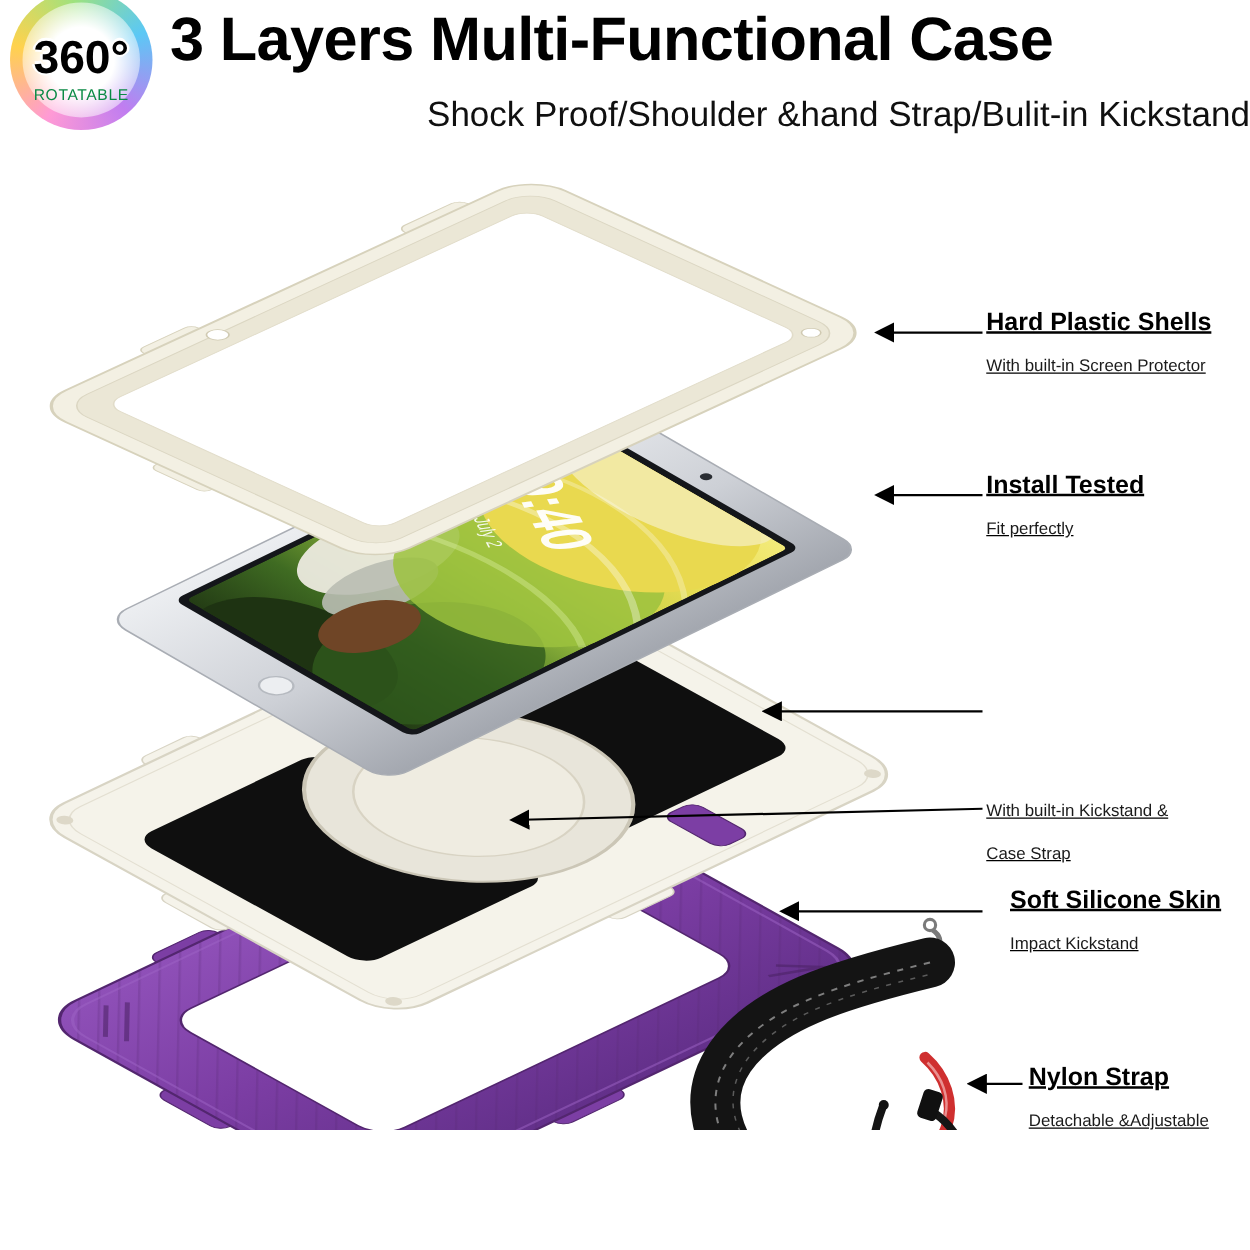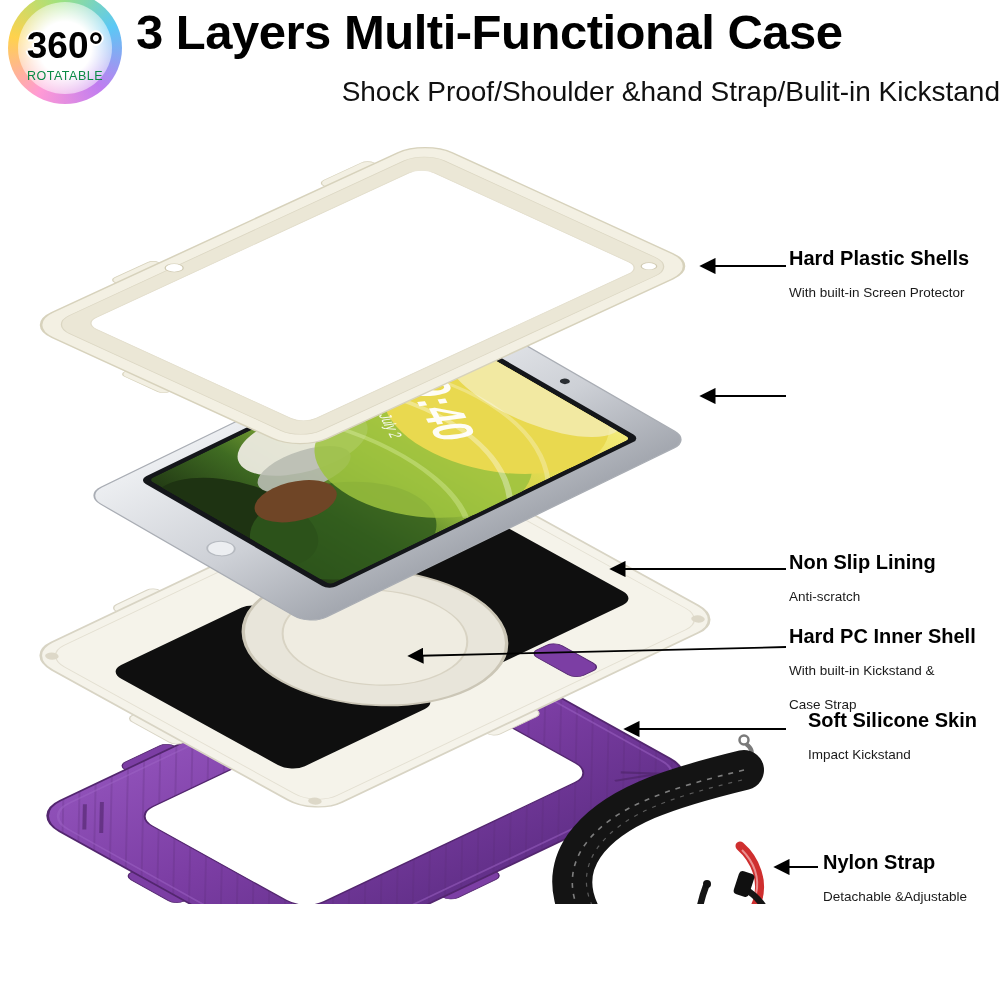--- a/index.html
+++ b/index.html
@@ -19,21 +19,21 @@
          background:conic-gradient(from 210deg,#ff9ad5,#ffd24d,#9de27f,#5bc8f5,#c07df0,#ff9ad5);
          display:flex;flex-direction:column;align-items:center;justify-content:center;}
   .badge::before{content:"";position:absolute;inset:10px;border-radius:50%;
          background:radial-gradient(circle,#ffffff 40%,rgba(255,255,255,0.35) 80%,rgba(255,255,255,0) 100%);}
   .badge-degrees{position:relative;z-index:1;font-size:37px;font-weight:800;line-height:1;margin-top:14px;
          text-shadow:-2px 0 #fff,2px 0 #fff,0 -2px #fff,0 2px #fff;}
   .badge-label{position:relative;z-index:1;font-size:12.5px;font-weight:400;color:#0b8a45;
          letter-spacing:0.5px;margin-top:5px;}
 
   
-  .callout{position:absolute;}
+  .callout{position:absolute;text-decoration:underline;}
   .callout .t{font-size:20px;font-weight:700;line-height:1.1;white-space:nowrap;}
   .callout .d{font-size:13.5px;color:#1a1a1a;margin-top:14px;line-height:1.5;white-space:nowrap;}
   .c1{left:789px;top:247px;}
   .c2{left:789px;top:377px;}
   .c3{left:789px;top:551px;}
   .c4{left:789px;top:625px;}
   .c5{left:808px;top:709px;}
   .c6{left:823px;top:851px;}
 </style>
 </head>
@@ -174,26 +174,25 @@
       <line x1="786" y1="647" x2="410" y2="656" marker-end="url(#arrow)"></line>
       <line x1="786" y1="729" x2="626" y2="729" marker-end="url(#arrow)"></line>
       <line x1="818" y1="867" x2="776" y2="867" marker-end="url(#arrow)"></line>
     </g>
   </svg>
 
   <div class="callout c1">
     <div class="t">Hard Plastic Shells</div>
     <div class="d">With built-in Screen Protector</div>
   </div>
-  <div class="callout c3">
-    <div class="t">Non Slip Lining</div>
-    <div class="d">Anti-scratch</div>
+  <div class="callout c2">
+    <div class="t">Install Tested</div>
+    <div class="d">Fit perfectly</div>
   </div>
   <div class="callout c4">
-    <div class="t">Hard PC Inner Shell</div>
     <div class="d">With built-in Kickstand &amp;</div>
     <div class="d">Case Strap</div>
   </div>
   <div class="callout c5">
     <div class="t">Soft Silicone Skin</div>
     <div class="d">Impact Kickstand</div>
   </div>
   <div class="callout c6">
     <div class="t">Nylon Strap</div>
     <div class="d">Detachable &amp;Adjustable</div>

